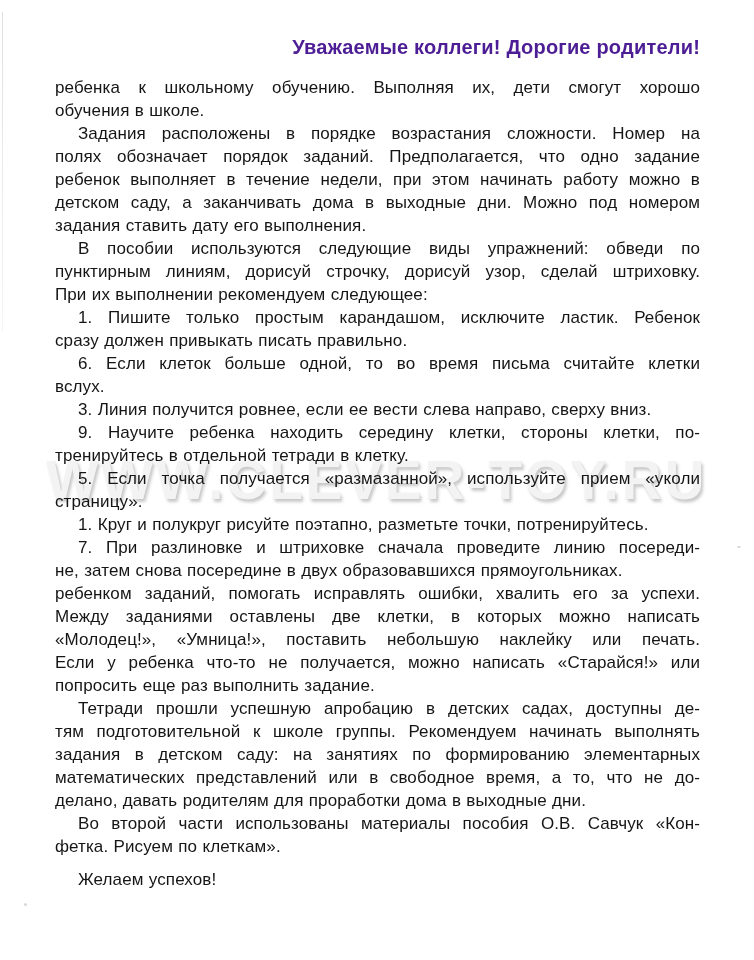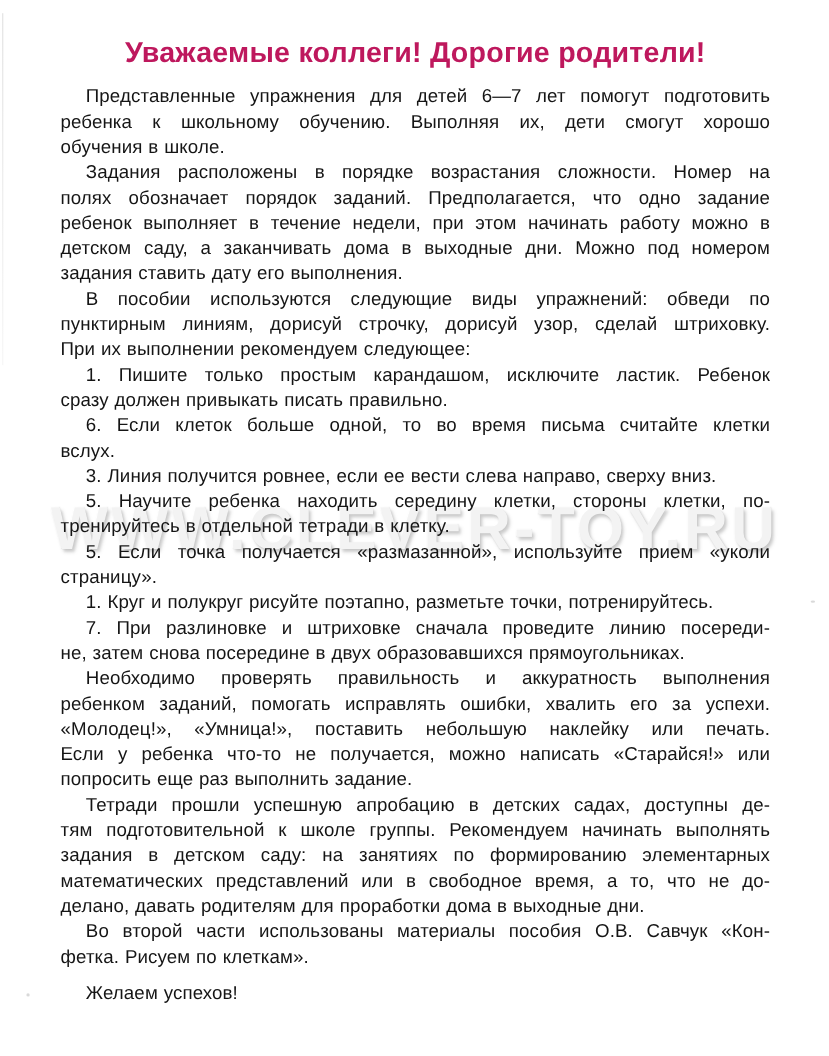--- a/index.html
+++ b/index.html
@@ -56,26 +56,26 @@
   }
   .content {
     position: absolute;
     left: 55px;
     top: 0;
     width: 645px;
     z-index: 1;
   }
   .title {
     margin: 34px 0 16px 0;
-    font-size: 26px;
+    font-size: 20px;
     line-height: 26px;
     font-weight: bold;
-    text-align: center;
+    text-align: right;
     letter-spacing: 0.2px;
-    color: #be185d;
+    color: #4c1d95;
   }
   .para {
     margin: 0;
   }
   .para.spaced {
     margin-top: 10px;
   }
   .line {
     font-size: 17px;
     line-height: 23px;
@@ -100,21 +100,20 @@
   <div class="scan-speck speck-2"></div>
   <div class="scan-speck speck-3"></div>
 
   <div class="watermark">WWW.CLEVER-TOY.RU</div>
 
   <div class="content">
     <h1 class="title">Уважаемые коллеги! Дорогие родители!</h1>
 
     <div>
         <div class="para">
-          <div class="line first">Представленные упражнения для детей 6—7 лет помогут подготовить</div>
           <div class="line">ребенка к школьному обучению. Выполняя их, дети смогут хорошо</div>
           <div class="line last">обучения в школе.</div>
         </div>
         <div class="para">
           <div class="line first">Задания расположены в порядке возрастания сложности. Номер на</div>
           <div class="line">полях обозначает порядок заданий. Предполагается, что одно задание</div>
           <div class="line">ребенок выполняет в течение недели, при этом начинать работу можно в</div>
           <div class="line">детском саду, а заканчивать дома в выходные дни. Можно под номером</div>
           <div class="line last">задания ставить дату его выполнения.</div>
         </div>
@@ -128,37 +127,37 @@
           <div class="line last">сразу должен привыкать писать правильно.</div>
         </div>
         <div class="para">
           <div class="line first">6. Если клеток больше одной, то во время письма считайте клетки</div>
           <div class="line last">вслух.</div>
         </div>
         <div class="para">
           <div class="line first last">3. Линия получится ровнее, если ее вести слева направо, сверху вниз.</div>
         </div>
         <div class="para">
-          <div class="line first">5. Научите ребенка находить середину клетки, стороны клетки, по-</div>
+          <div class="line first">9. Научите ребенка находить середину клетки, стороны клетки, по-</div>
           <div class="line last">тренируйтесь в отдельной тетради в клетку.</div>
         </div>
         <div class="para">
           <div class="line first">5. Если точка получается «размазанной», используйте прием «уколи</div>
           <div class="line last">страницу».</div>
         </div>
         <div class="para">
           <div class="line first last">1. Круг и полукруг рисуйте поэтапно, разметьте точки, потренируйтесь.</div>
         </div>
         <div class="para">
           <div class="line first">7. При разлиновке и штриховке сначала проведите линию посереди-</div>
           <div class="line last">не, затем снова посередине в двух образовавшихся прямоугольниках.</div>
         </div>
         <div class="para">
-          <div class="line first">Необходимо проверять правильность и аккуратность выполнения</div>
           <div class="line">ребенком заданий, помогать исправлять ошибки, хвалить его за успехи.</div>
+          <div class="line">Между заданиями оставлены две клетки, в которых можно написать</div>
           <div class="line">«Молодец!», «Умница!», поставить небольшую наклейку или печать.</div>
           <div class="line">Если у ребенка что-то не получается, можно написать «Старайся!» или</div>
           <div class="line last">попросить еще раз выполнить задание.</div>
         </div>
         <div class="para">
           <div class="line first">Тетради прошли успешную апробацию в детских садах, доступны де-</div>
           <div class="line">тям подготовительной к школе группы. Рекомендуем начинать выполнять</div>
           <div class="line">задания в детском саду: на занятиях по формированию элементарных</div>
           <div class="line">математических представлений или в свободное время, а то, что не до-</div>
           <div class="line last">делано, давать родителям для проработки дома в выходные дни.</div>

